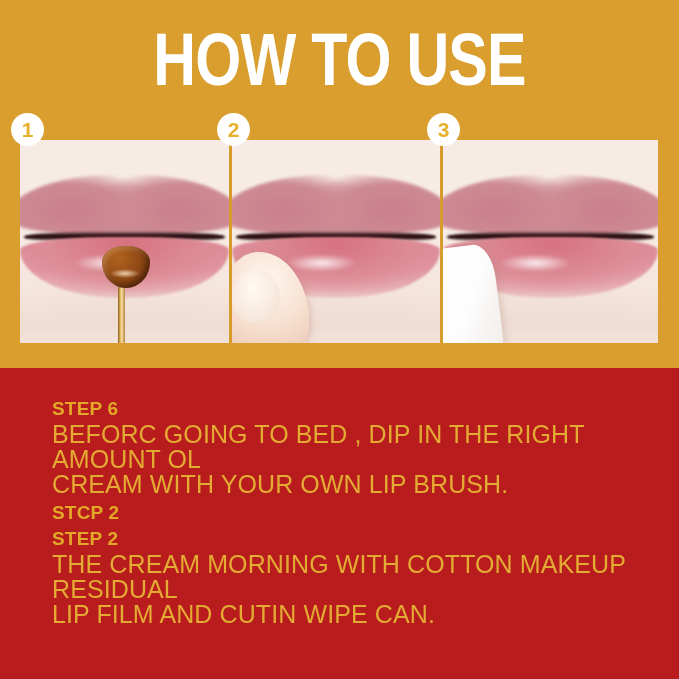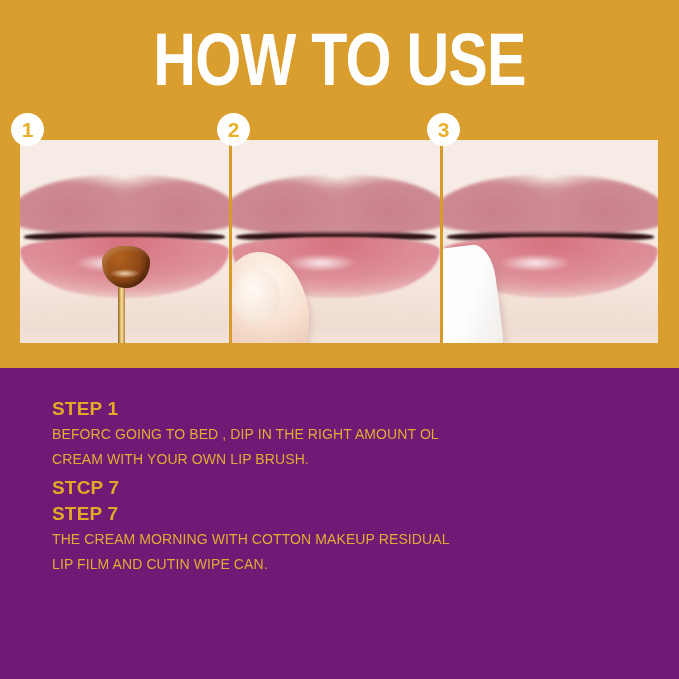--- a/index.html
+++ b/index.html
@@ -12,21 +12,21 @@
     height: 679px;
     overflow: hidden;
     background: #ffffff;
     font-family: "Liberation Sans", sans-serif;
     -webkit-font-smoothing: antialiased;
   }
   .page {
     position: relative;
     width: 679px;
     height: 679px;
-    background: #701a75;
+    background: #b91c1c;
   }
 
   
   .banner {
     position: absolute;
     left: 0;
     top: 0;
     width: 679px;
     height: 368px;
     background: #d99e2e;
@@ -236,21 +236,21 @@
     color: #e3a828;
     font-weight: 700;
     font-size: 19px;
     line-height: 26px;
     letter-spacing: 0.2px;
     margin: 0;
   }
   .step-body {
     color: #e4ab34;
     font-weight: 400;
-    font-size: 14px;
+    font-size: 25px;
     line-height: 25px;
     letter-spacing: 0.1px;
     margin: 0 0 3px 0;
     white-space: pre-line;
   }
 </style>
 </head>
 <body>
 
 <div class="page">
@@ -302,25 +302,25 @@
     </div>
 
   </div>
 
   <div class="badge b1">1</div>
   <div class="badge b2">2</div>
   <div class="badge b3">3</div>
 
   <div class="steps">
 
-    <p class="step-head">STEP 1</p>
+    <p class="step-head">STEP 6</p>
     <p class="step-body">BEFORC GOING TO BED , DIP IN THE RIGHT AMOUNT OL
 CREAM WITH YOUR OWN LIP BRUSH.</p>
 
-    <p class="step-head">STCP 7</p>
-
-    <p class="step-head">STEP 7</p>
+    <p class="step-head">STCP 2</p>
+
+    <p class="step-head">STEP 2</p>
     <p class="step-body">THE CREAM MORNING WITH COTTON MAKEUP RESIDUAL
 LIP FILM AND CUTIN WIPE CAN.</p>
 
   </div>
 
 </div>
 
 </body></html>

